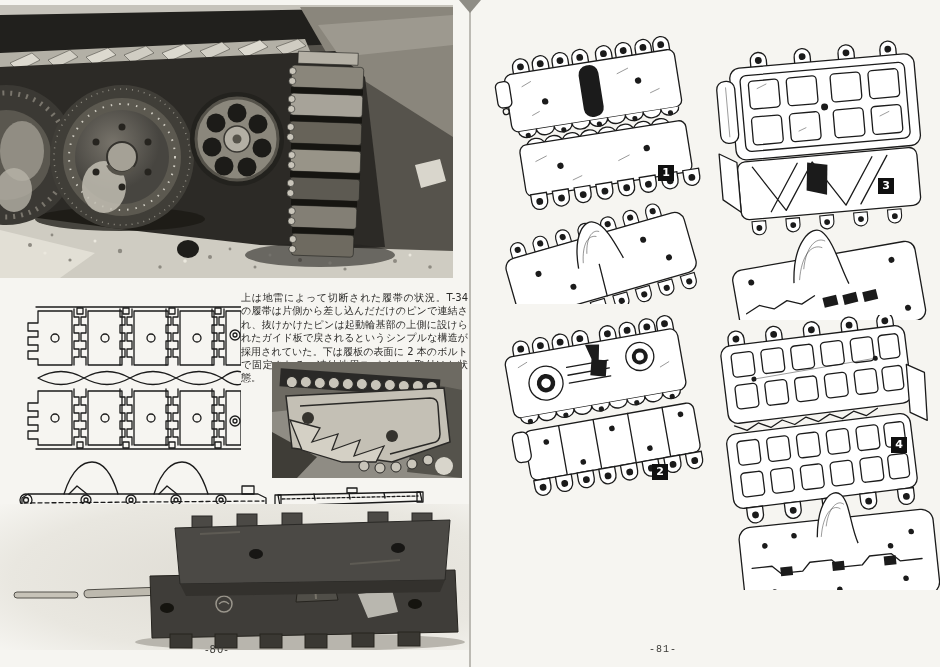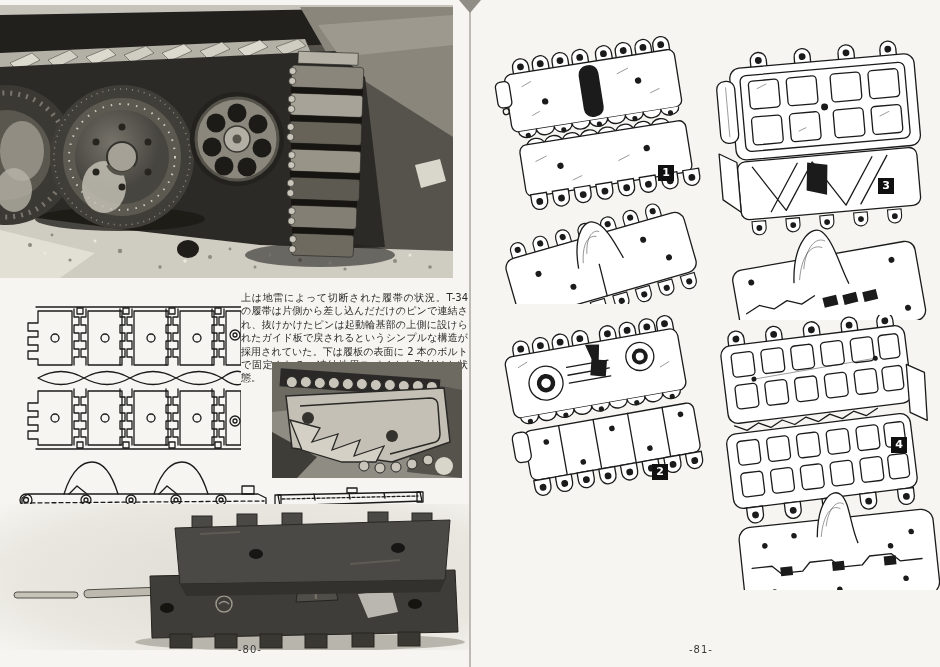--- a/index.html
+++ b/index.html
@@ -12,21 +12,21 @@
   }
   .spread{position:relative;width:940px;height:667px;background:#f6f5f1;}
   .abs{position:absolute;}
   .gutter{left:469px;top:0;width:2px;height:667px;
     background:linear-gradient(to right,#dddbd5,#9b9992,#dddbd5);}
   .gutter-notch{left:459px;top:0;width:0;height:0;
     border-left:11px solid transparent;border-right:11px solid transparent;
     border-top:13px solid #8f8d86;}
   .cjk{color:#2b2a28;text-align:justify;word-break:break-all;}
   .caption-left{left:241px;top:291px;width:227px;font-size:10px;line-height:13.4px;}
-  .pagenum{width:90px;text-align:center;font-size:10px;color:#3a3936;letter-spacing:1px;}
+  .pagenum{width:90px;text-align:left;font-size:10px;color:#3a3936;letter-spacing:1px;}
   .pn80{left:205px;top:644px;}
   .figlabel{width:16px;height:16px;background:#101010;color:#ffffff;
     font-weight:bold;font-size:11px;line-height:16px;text-align:center;}
   svg{display:block;}
   .ink{stroke:#1b1b1b;fill:none;stroke-width:1.3;stroke-linejoin:round;stroke-linecap:round;}
   .inkf{stroke:#1b1b1b;fill:#ffffff;stroke-width:1.3;stroke-linejoin:round;}
   .inkthin{stroke:#1b1b1b;fill:none;stroke-width:0.7;opacity:.6;}
   .dk{fill:#1b1b1b;stroke:none;}
 </style>
 </head>
@@ -670,15 +670,15 @@
               <use href="#f4lp" x="8" y="0"></use>
               <use href="#f4lp" x="44" y="0"></use>
               <use href="#f4lp" x="80" y="0"></use>
               <use href="#f4lp" x="116" y="0"></use>
             </g>
         </g>
       </svg>
     </div>
     <div class="abs figlabel" style="left:420px;top:437px;">4</div>
 
-    <div class="abs pagenum" style="left:185px;top:644px;">-81-</div>
+    <div class="abs pagenum" style="left:178px;top:644px;font-family:Liberation Mono, monospace;">-81-</div>
   </div>
 </div>
 
 </body></html>

